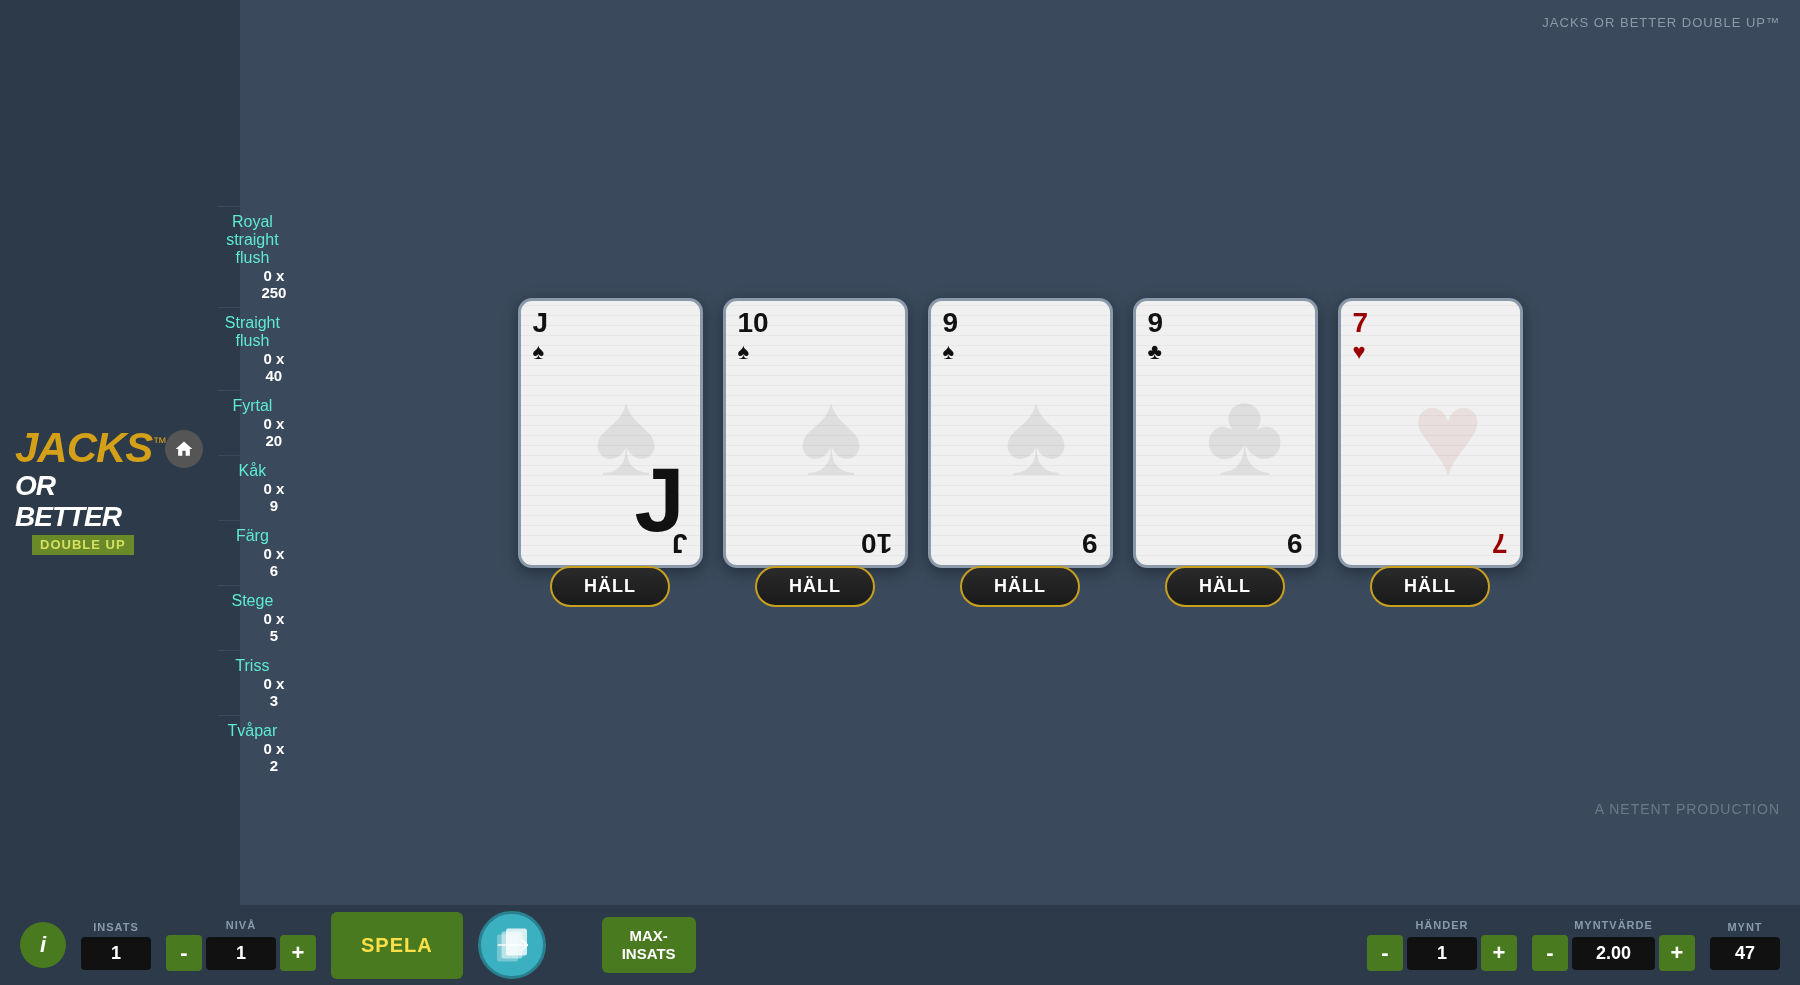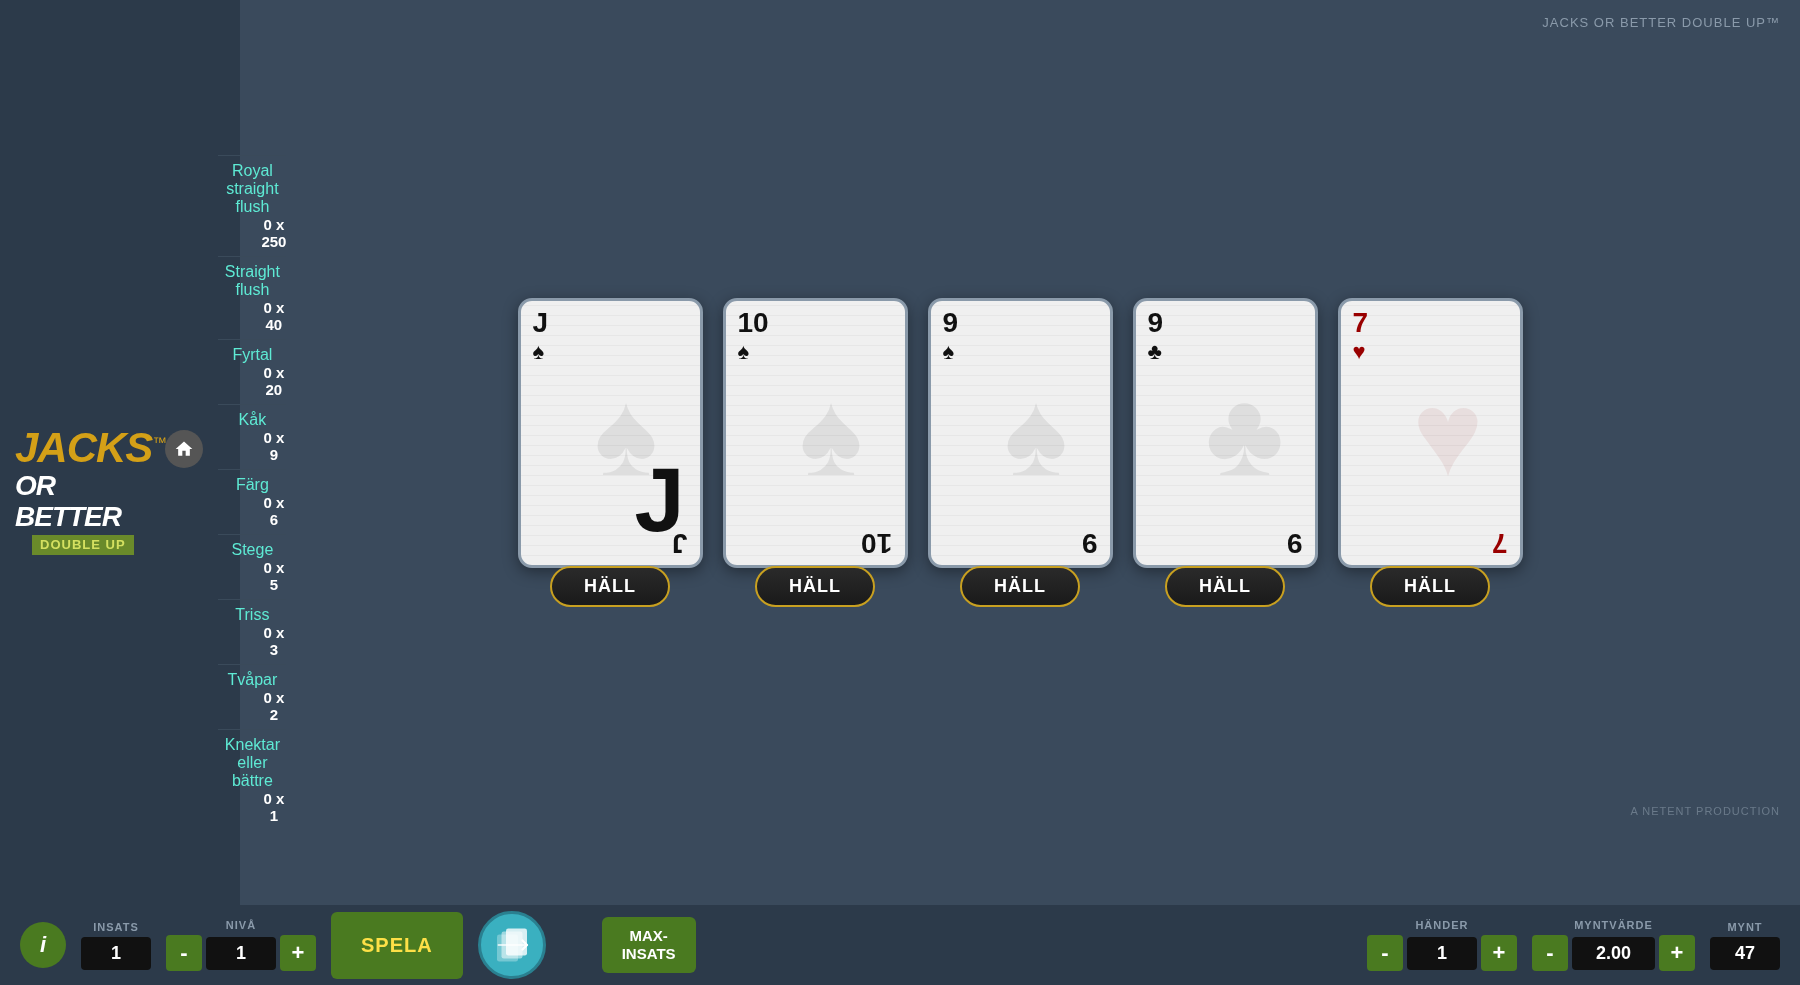--- a/index.html
+++ b/index.html
@@ -137,21 +137,21 @@
       font-size: 13px;
       letter-spacing: 1px;
     }
 
     
     #netent-label {
       position: absolute;
       bottom: 88px;
       right: 20px;
       color: #6a7a8a;
-      font-size: 11px;
+      font-size: 14px;
       letter-spacing: 1px;
     }
 
     
     #cards-container {
       display: flex;
       gap: 20px;
       align-items: center;
       justify-content: center;
     }
@@ -429,24 +429,20 @@
         <div class="payout-name">Stege</div>
                      <div class="payout-odds">0 x 5</div>
       </div>
       <div class="payout-row">
         <div class="payout-name">Triss</div>
                      <div class="payout-odds">0 x 3</div>
       </div>
       <div class="payout-row">
         <div class="payout-name">Tvåpar</div>
                      <div class="payout-odds">0 x 2</div>
-      </div>
-      <div class="payout-row">
-        <div class="payout-name">Knektar eller bättre</div>
-                     <div class="payout-odds">0 x 1</div>
       </div>
     </div>
 </div>
 
 <div id="main">
   <div id="top-right-title">JACKS OR BETTER DOUBLE UP™</div>
 
   <div id="cards-container">
 
   <div class="card-wrapper">

